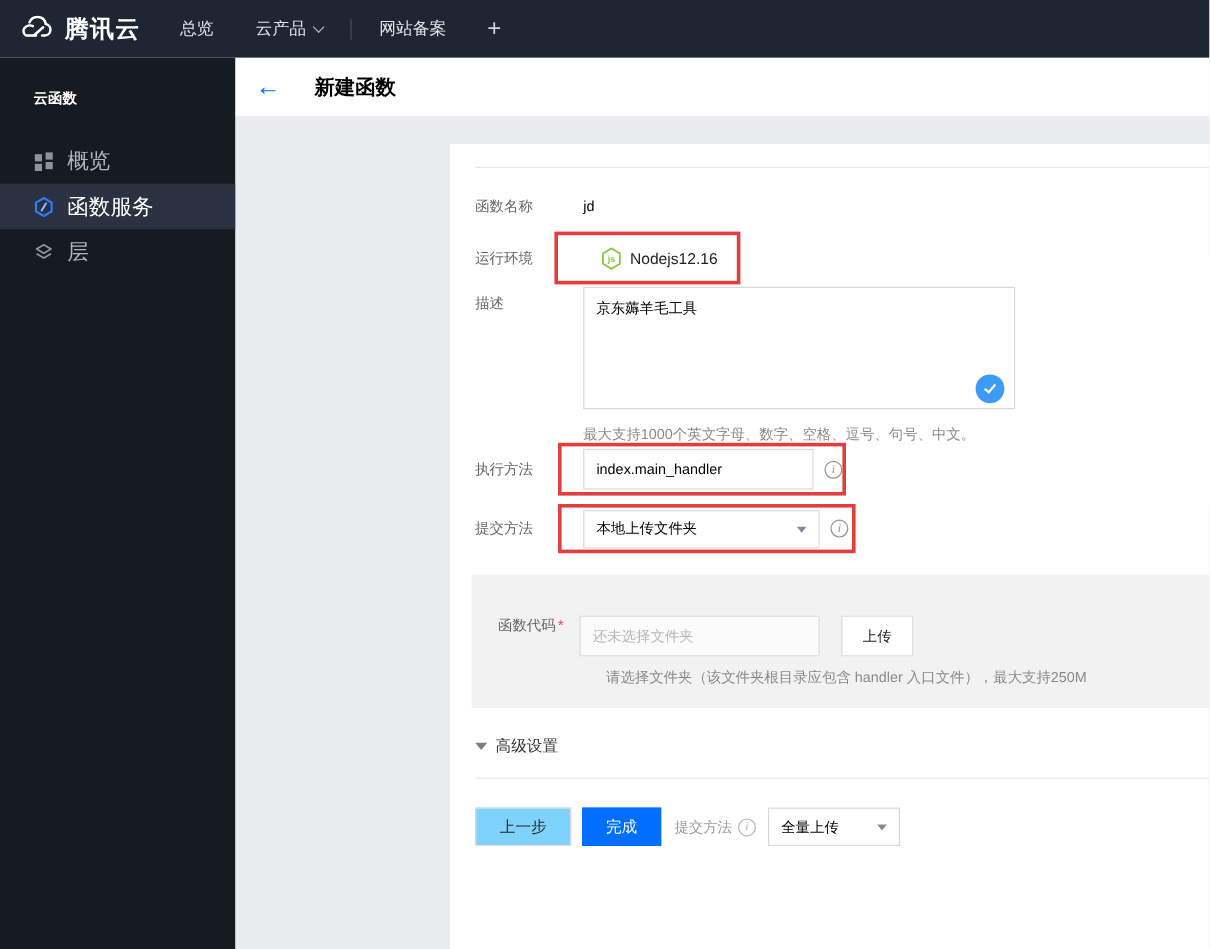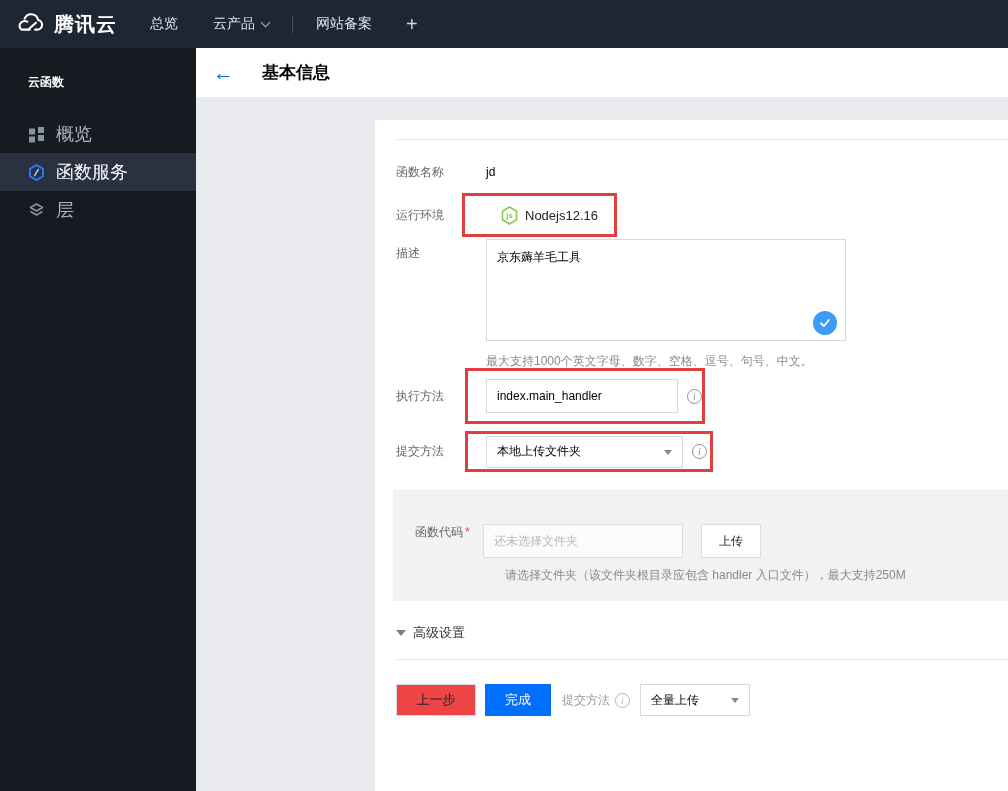--- a/index.html
+++ b/index.html
@@ -61,21 +61,21 @@
   .desc-wrap { position:relative; width:360px; }
   .desc-area { width:360px; height:102px; border:1px solid #d9d9d9; resize:none; outline:none;
                font-family:"Liberation Sans","DejaVu Sans",sans-serif; font-size:12px; color:#000;
                padding:9px 10px; }
   .desc-check { position:absolute; right:9px; bottom:10px; width:24px; height:24px; border-radius:50%;
                 background:#3d9bf5; display:flex; align-items:center; justify-content:center; }
   .hint { font-size:12px; color:#8a8a8a; }
   .desc-hint { margin-top:8px; margin-left:90px; }
 
   .row-handler { margin-top:-2px; }
-  .rb-handler { width:240px; height:56px; left:-21px; padding-left:18px;
+  .rb-handler { width:240px; height:44px; left:-21px; padding-left:18px;
                 display:flex; align-items:center; gap:9px; }
   .text-input { width:194px; height:34px; border:1px solid #d9d9d9; font-size:12px; color:#000;
                 padding:0 10px; outline:none; font-family:"Liberation Sans","DejaVu Sans",sans-serif; }
   .info-icon { width:15px; height:15px; border:1px solid #8f8f8f; border-radius:50%; color:#8f8f8f;
                display:inline-flex; align-items:center; justify-content:center; flex:none;
                font-size:10px; font-family:"Liberation Serif","DejaVu Serif",serif; font-style:italic; }
 
   .row-submit { margin-top:7px; }
   .rb-submit { width:248px; height:41px; left:-21px; padding-left:18px;
                display:flex; align-items:center; gap:9px; }
@@ -97,21 +97,21 @@
                 font-size:12px; color:#222; cursor:pointer; }
   .code-hint { margin-top:9px; margin-left:90px; }
 
   
   .advanced { margin-top:23px; display:flex; align-items:center; gap:7px; cursor:pointer; }
   .adv-tri { width:0; height:0; border-left:5px solid transparent; border-right:5px solid transparent;
              border-top:6px solid #7a7f88; }
   .adv-label { font-size:13px; color:#333; }
   .divider2 { height:1px; background:#e7e7e7; margin-top:17px; }
   .footer { margin-top:24px; display:flex; align-items:center; }
-  .btn { height:32px; font-size:13px; cursor:pointer; border:1px solid #dcdcdc; background:#ef4444; color:#222; }
+  .btn { height:32px; font-size:13px; cursor:pointer; border:1px solid #dcdcdc; background:#7dd3fc; color:#222; }
   .btn-prev { width:80px; }
   .btn-finish { width:66px; margin-left:9px; background:#006eff; border-color:#006eff; color:#fff; }
   .upload-mode { margin-left:11px; display:flex; align-items:center; gap:5px; color:#9a9a9a; font-size:12px; }
   .mode-select { width:110px; height:32px; margin-left:10px; }
 </style>
 </head>
 <body>
 
 <div class="screen">
 
@@ -169,21 +169,21 @@
           </svg>
         </span>
         <span>层</span>
       </div>
     </div>
   </aside>
 
   <div class="main">
     <div class="page-header">
       <span class="back-arrow">←</span>
-      <span class="page-title">基本信息</span>
+      <span class="page-title">新建函数</span>
     </div>
 
     <div class="content">
       <div class="card">
 
         <div class="divider"></div>
 
         <div class="frow row-name">
           <span class="flabel">函数名称</span>
           <span class="fvalue">jd</span>

